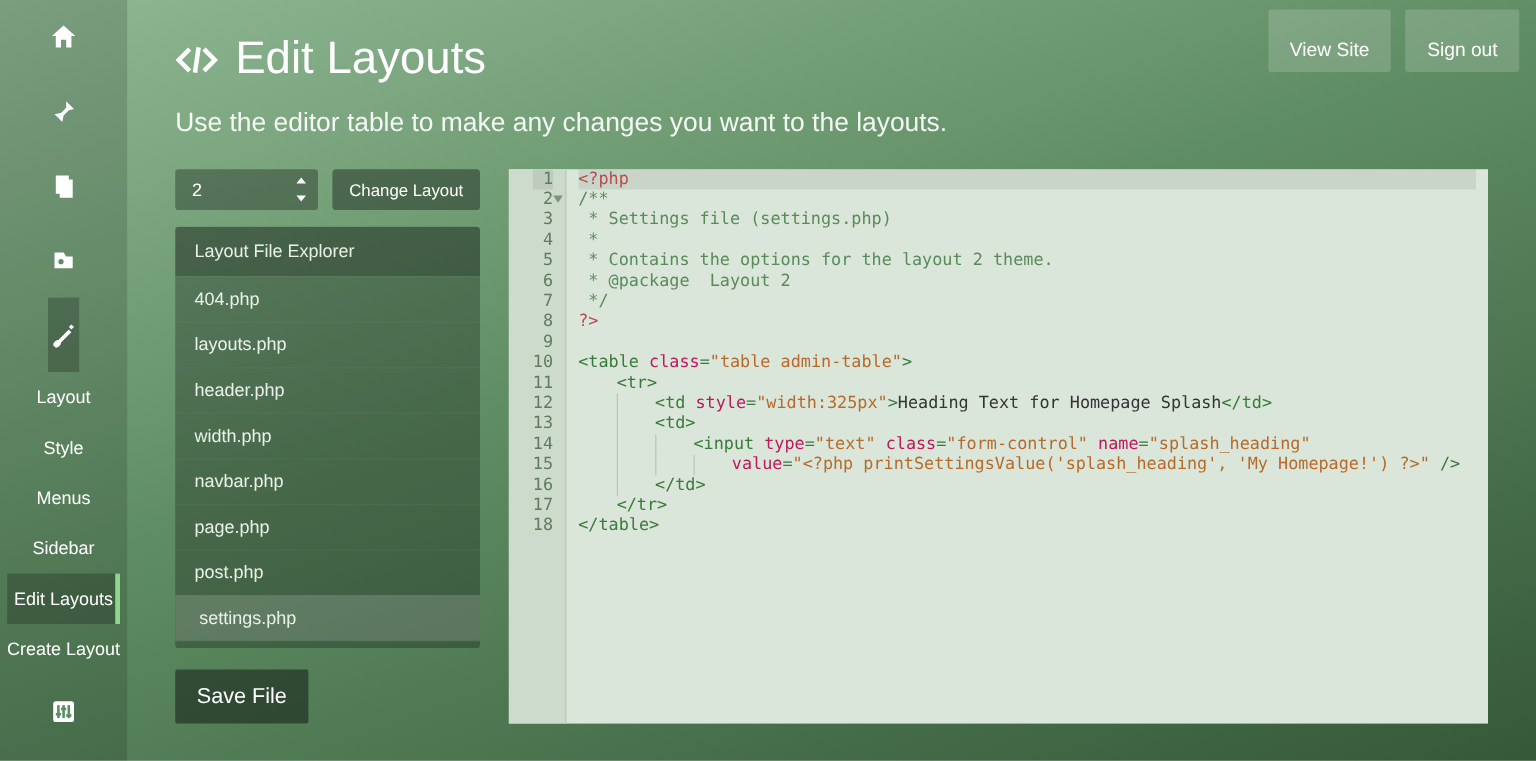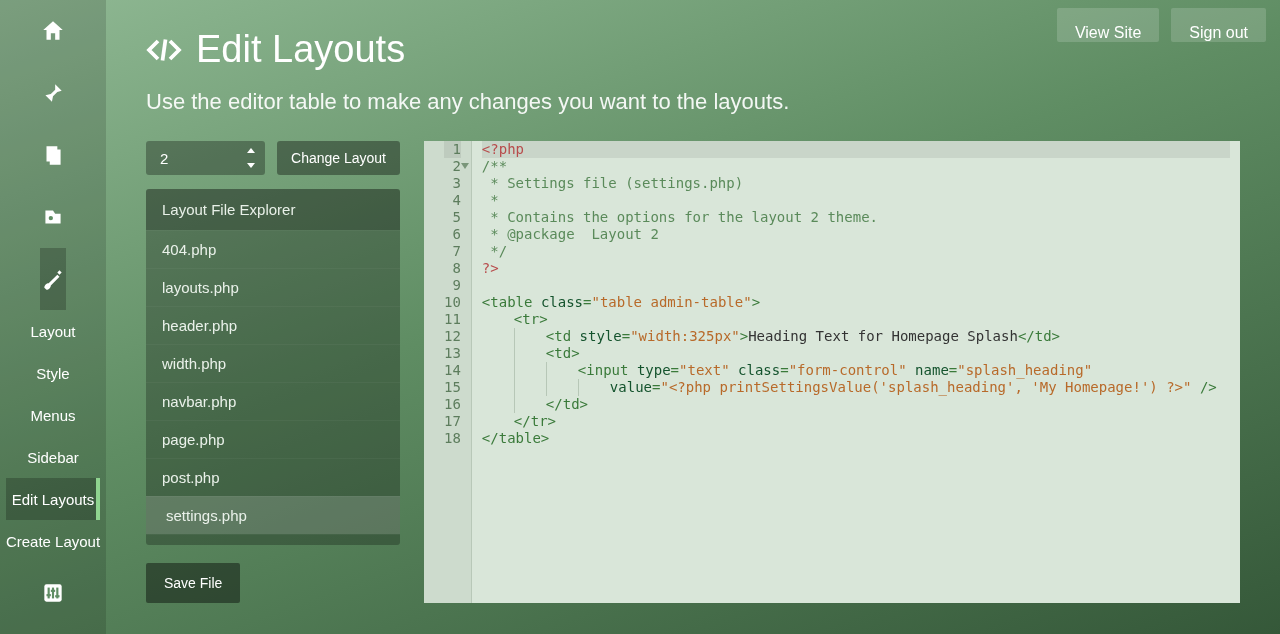--- a/index.html
+++ b/index.html
@@ -58,21 +58,21 @@
 .top-buttons {
   position: absolute;
   top: 8px; right: 14px;
   display: flex;
   gap: 12px;
 }
 .top-buttons .btn {
   background: rgba(255,255,255,0.16);
   color: #fff;
   border: none;
-  padding: 16px 18px;
+  padding: 26px 18px;
   font-size: 16px;
   border-radius: 2px;
   cursor: pointer;
   font-weight: 300;
 }
 .page-title {
   display: flex;
   align-items: center;
   gap: 14px;
   font-size: 38px;
@@ -171,21 +171,21 @@
   padding-left: 20px;
 }
 
 .save-btn {
   margin-top: 18px;
   align-self: flex-start;
   background: rgba(0,0,0,0.42);
   color: #fff;
   border: none;
   padding: 12px 18px;
-  font-size: 14px;
+  font-size: 18px;
   border-radius: 2px;
   cursor: pointer;
   font-weight: 300;
 }
 
 
 .editor {
   flex: 1;
   background: #d9e6d9;
   font-family: Menlo, Consolas, monospace;
@@ -212,21 +212,21 @@
   border-left: 4px solid transparent;
   border-right: 4px solid transparent;
   border-top: 6px solid #7a967a;
 }
 .code { padding: 0 10px; flex: 1; white-space: pre; }
 .code .line { height: 17px; }
 .active-line { background: rgba(0,0,0,0.07); }
 .php-tag { color: #b84c4c; }
 .comment { color: #5a8a5a; }
 .tag { color: #3a7a3a; }
-.attr { color: #14532d; }
+.attr { color: #be185d; }
 .eq { color: #3a7a3a; }
 .str { color: #b86a2a; }
 .plain { color: #333; }
 .indent { border-left: 1px solid rgba(120,140,120,0.35); display: inline-block; width: 32px; }
 .indent.first { border-left: none; }
 </style>
 </head>
 <body>
 
 <div class="app">

